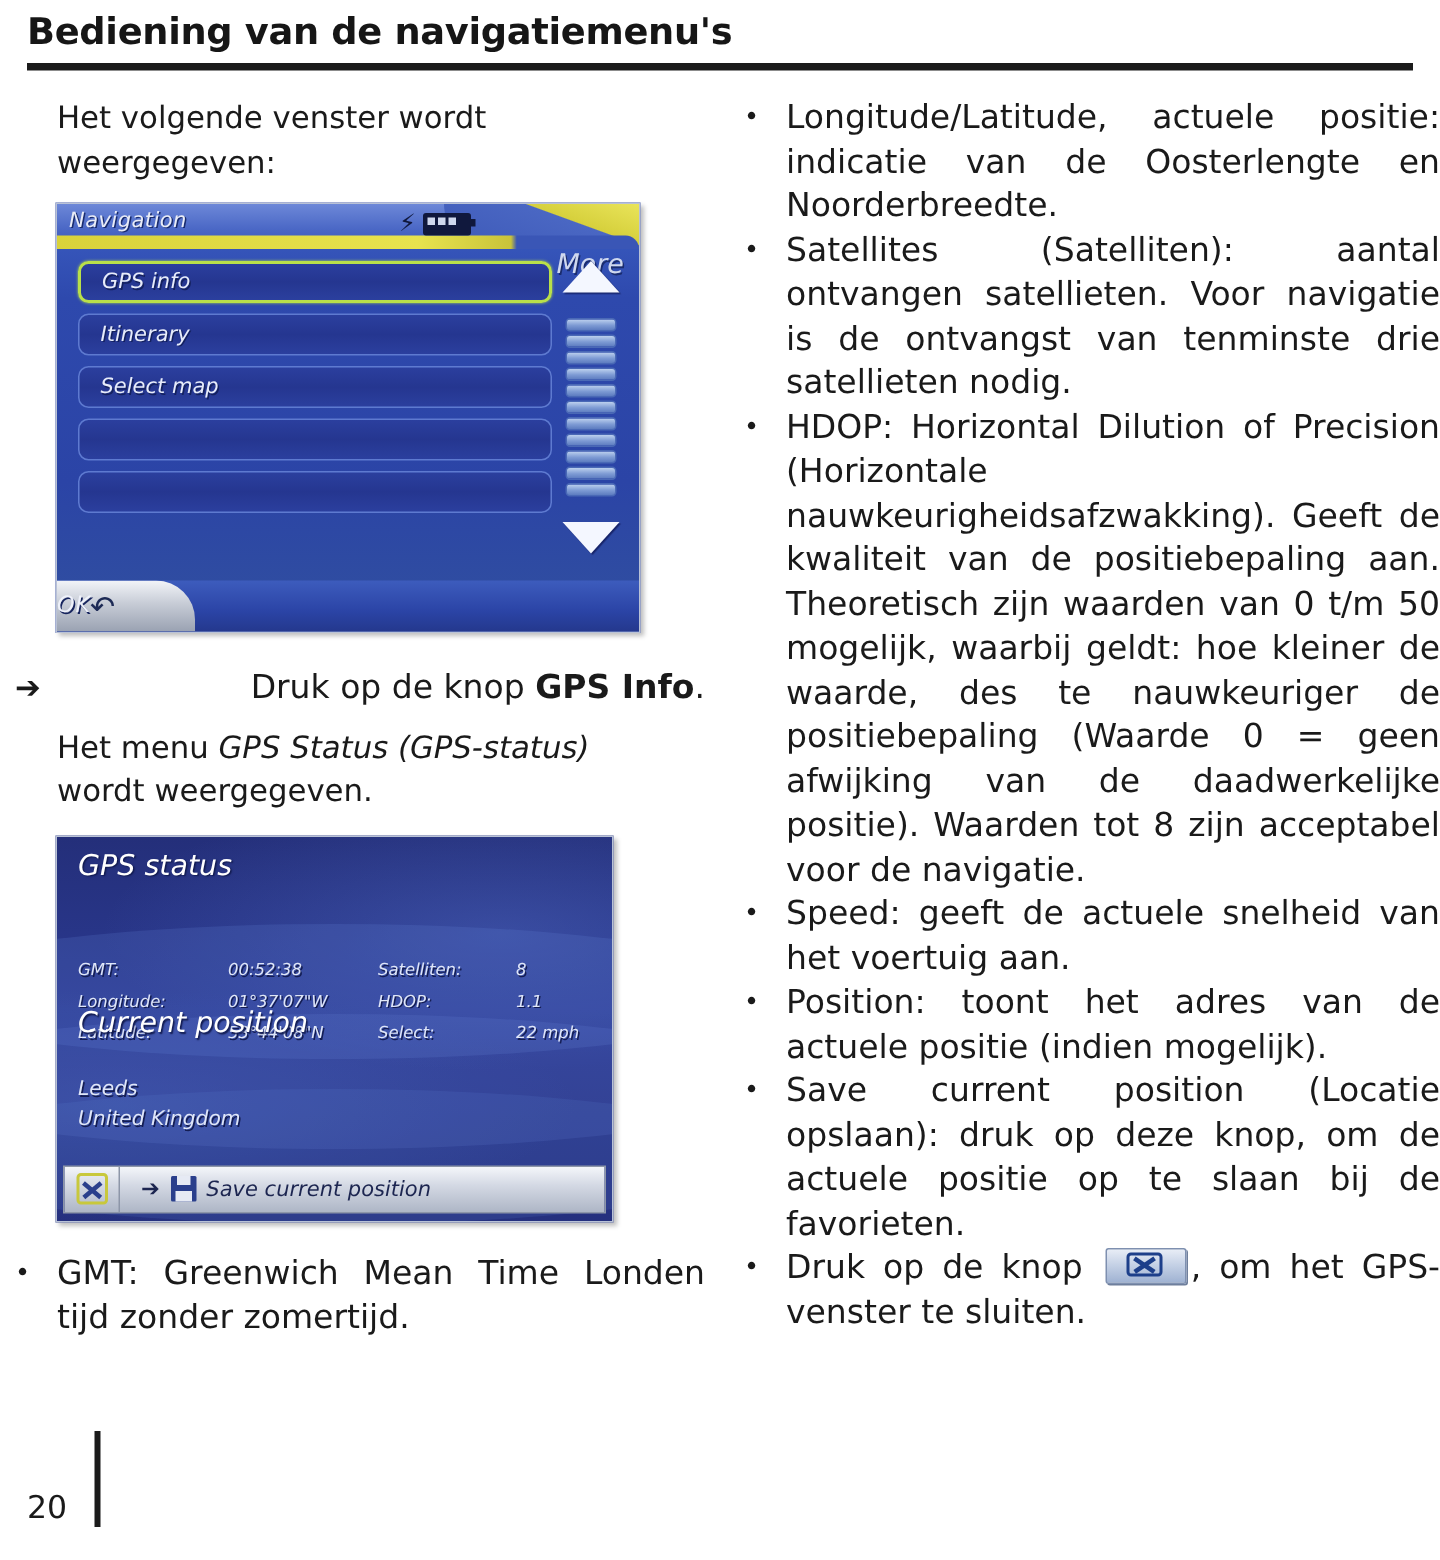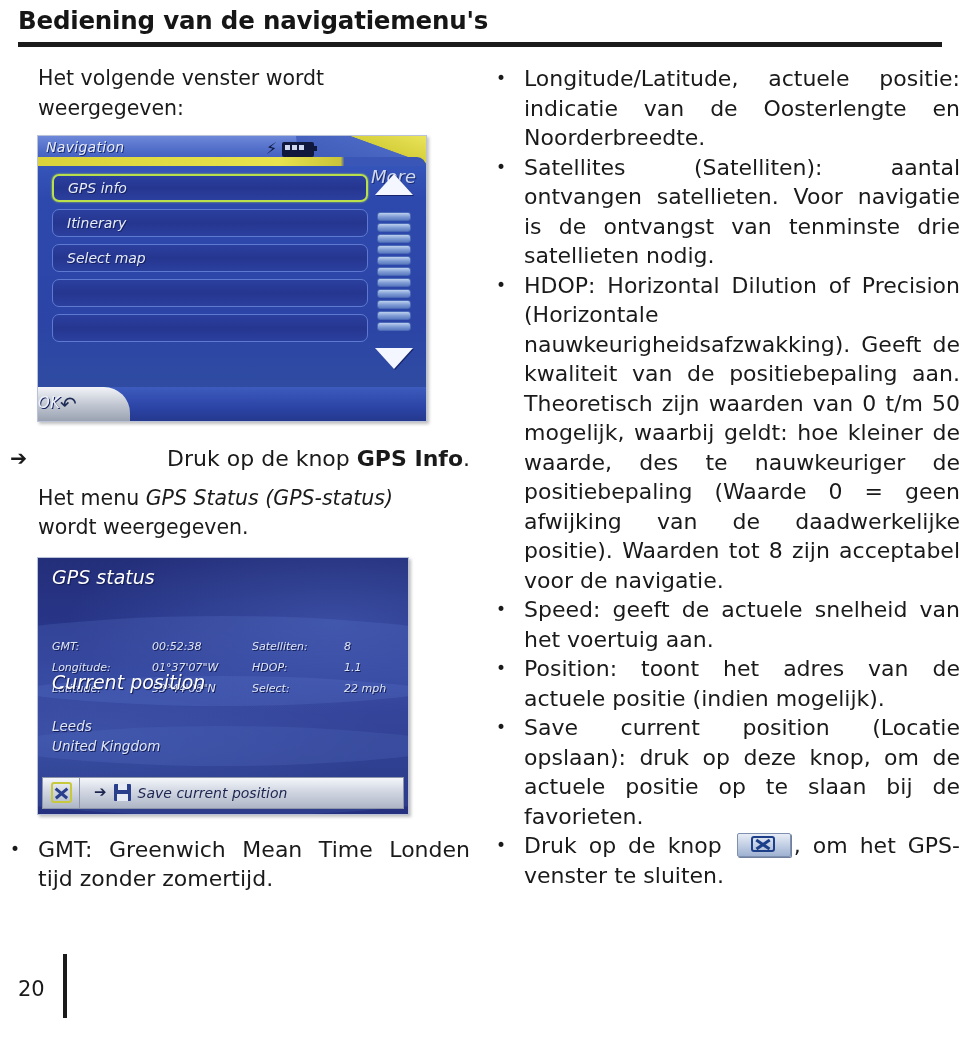--- a/index.html
+++ b/index.html
@@ -436,21 +436,21 @@
     width: 11px; height: 7px;
     background: #e6eaf4;
   }
 
   
   .footer {
     position: absolute;
     left: 18px;
     bottom: 22px;
     display: flex;
-    align-items: center;
+    align-items: flex-end;
   }
   .page-number {
     font-size: 21px;
     color: #1a1a1a;
     line-height: 26px;
     margin-right: 18px;
   }
   .footer-rule {
     width: 4px;
     height: 64px;

